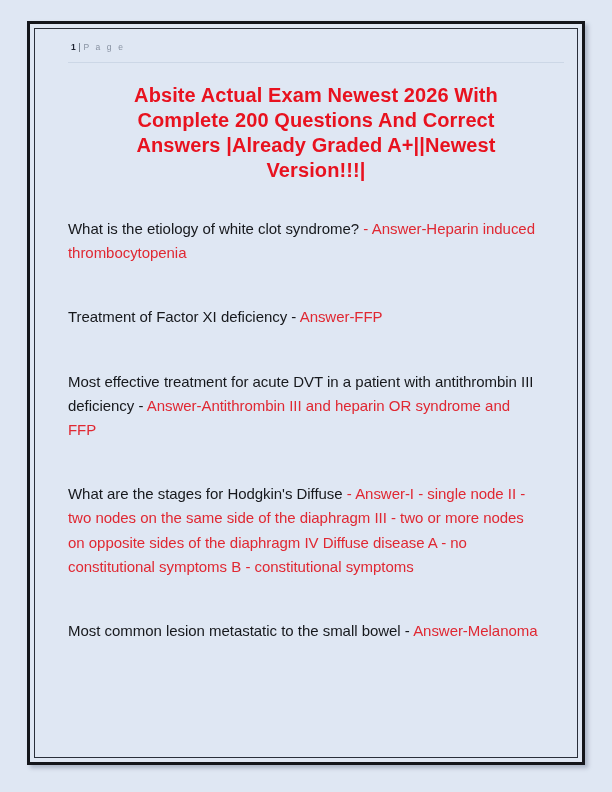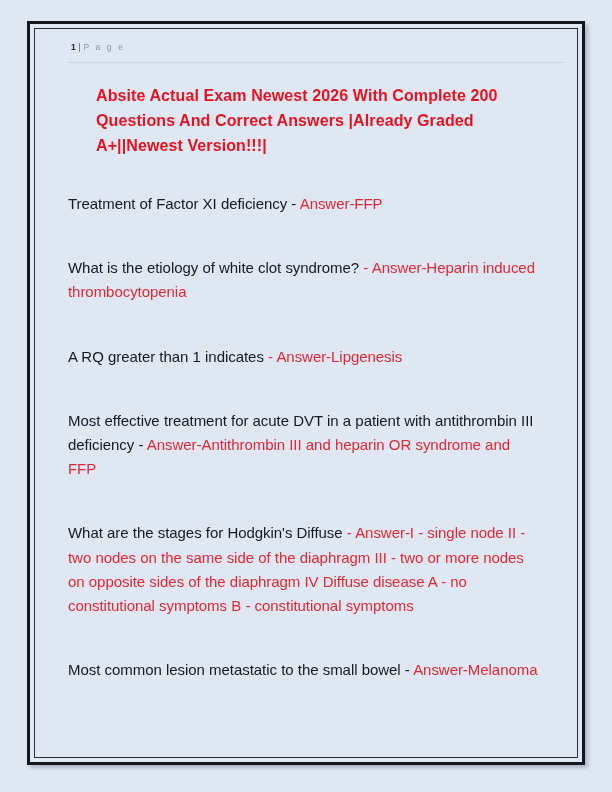--- a/index.html
+++ b/index.html
@@ -68,21 +68,22 @@
   .hdr-word {
     font-size: 8.5px;
     color: #8791a1;
     letter-spacing: 2.1px;
   }
 
   
   .doc-title {
     margin: 8px auto 0 auto;
     width: 440px;
-    font-size: 16px;
+    text-align: center;
+    font-size: 20px;
     font-weight: bold;
     line-height: 25px;
     color: #e8121f;
     letter-spacing: 0.1px;
   }
 
   
   .qa-list {
     margin-top: 34px;
     width: 474px;
@@ -115,30 +116,27 @@
 
     <div class="doc-header">
       <span class="hdr-pageno">1</span><span class="hdr-sep">|</span><span class="hdr-word">P a g e</span>
     </div>
 
     <div class="doc-title">Absite Actual Exam Newest 2026 With Complete 200 Questions And Correct Answers |Already Graded A+||Newest Version!!!|</div>
 
     <div class="qa-list">
 
       <div class="qa-block">
-        <span class="q-text">Treatment of Factor XI deficiency - </span><span class="a-text">Answer-FFP</span>
-      </div>
-
-      <div class="qa-block">
         <span class="q-text">What is the etiology of white clot syndrome?</span><span class="a-text"> - Answer-Heparin induced thrombocytopenia</span>
       </div>
 
       <div class="qa-block">
-        <span class="q-text">A RQ greater than 1 indicates</span><span class="a-text"> - Answer-Lipgenesis</span>
+        <span class="q-text">Treatment of Factor XI deficiency - </span><span class="a-text">Answer-FFP</span>
       </div>
+
 
       <div class="qa-block">
         <span class="q-text">Most effective treatment for acute DVT in a patient with antithrombin III deficiency - </span><span class="a-text">Answer-Antithrombin III and heparin OR syndrome and FFP</span>
       </div>
 
       <div class="qa-block">
         <span class="q-text">What are the stages for Hodgkin's Diffuse</span><span class="a-text"> - Answer-I - single node II - two nodes on the same side of the diaphragm III - two or more nodes on opposite sides of the diaphragm IV Diffuse disease A - no constitutional symptoms B - constitutional symptoms</span>
       </div>
 
       <div class="qa-block">

